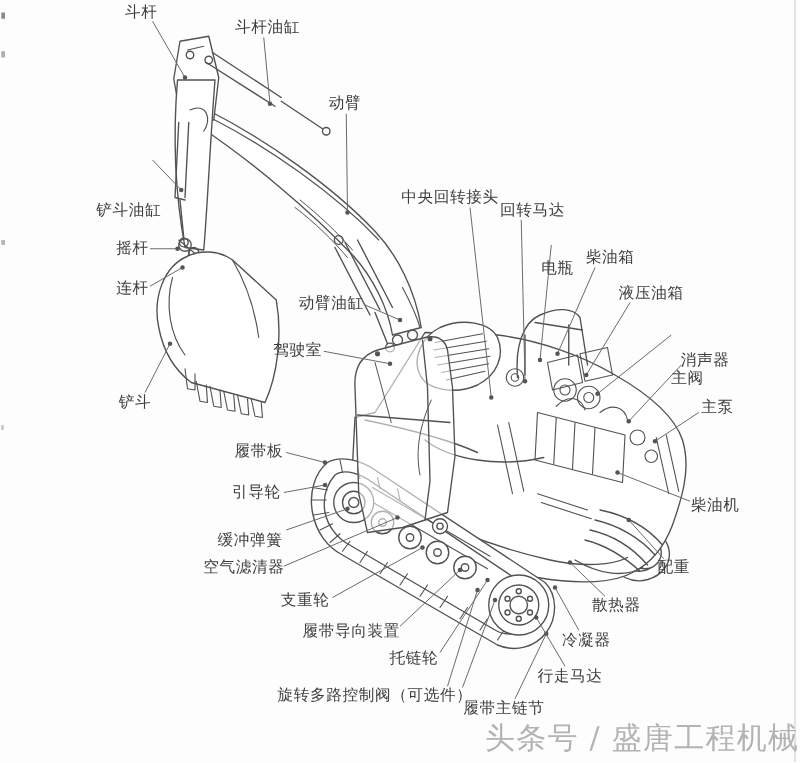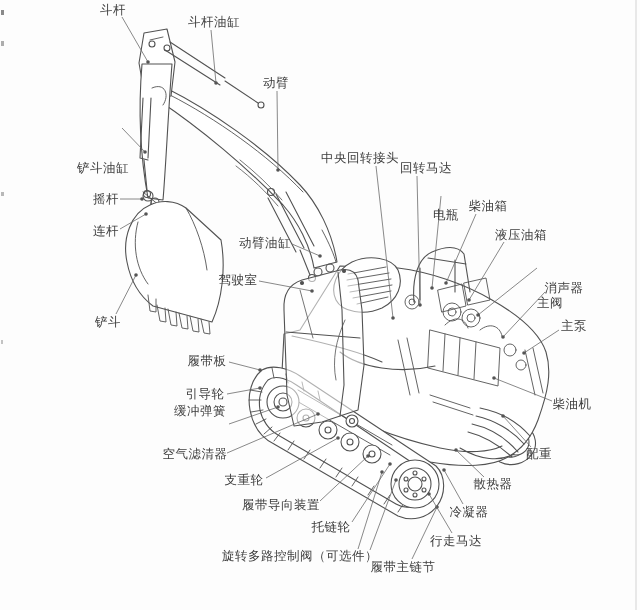--- a/index.html
+++ b/index.html
@@ -246,21 +246,21 @@
       <div class="part-label" style="left: 214px; top: 22px;">斗杆油缸</div>
       <div class="part-label" style="left: 276px; top: 83px;">动臂</div>
       <div class="part-label" style="left: 103px; top: 120px; margin-top: 48px;">铲斗油缸</div>
       <div class="part-label" style="left: 106px; top: 199px; text-align: right;">摇杆</div>
       <div class="part-label" style="left: 106px; top: 231px;">连杆</div>
       <div class="part-label" style="left: 108px; top: 322px;">铲斗</div>
       <div class="part-label" style="left: 265px; top: 243px;">动臂油缸</div>
       <div class="part-label" style="left: 238px; top: 280px;">驾驶室</div>
       <div class="part-label" style="left: 207px; top: 361px;">履带板</div>
       <div class="part-label" style="left: 205px; top: 394px; text-align: right;">引导轮</div>
-      <div class="part-label" style="left: 200px; top: 411px;">缓冲弹簧</div>
+      <div class="part-label" style="left: 200px; top: 432px;">缓冲弹簧</div>
       <div class="part-label" style="left: 195px; top: 454px;">空气滤清器</div>
       <div class="part-label" style="left: 244px; top: 480px;">支重轮</div>
       <div class="part-label" style="left: 281px; top: 505px;">履带导向装置</div>
       <div class="part-label" style="left: 331px; top: 527px;">托链轮</div>
       <div class="part-label" style="left: 300px; top: 556px;">旋转多路控制阀（可选件）</div>
       <div class="part-label" style="left: 403px; top: 567px;">履带主链节</div>
       <div class="part-label" style="left: 456px; top: 541px;">行走马达</div>
       <div class="part-label" style="left: 469px; top: 512px;">冷凝器</div>
       <div class="part-label" style="left: 493px; top: 484px;">散热器</div>
       <div class="part-label" style="left: 539px; top: 454px;">配重</div>
@@ -268,13 +268,14 @@
       <div class="part-label" style="left: 574px; top: 326px;">主泵</div>
       <div class="part-label" style="left: 564px; top: 288px;">消声器</div>
       <div class="part-label" style="left: 550px; top: 263px; margin-top: 40px;">主阀</div>
       <div class="part-label" style="left: 521px; top: 235px;">液压油箱</div>
       <div class="part-label" style="left: 488px; top: 206px;">柴油箱</div>
       <div class="part-label" style="left: 446px; top: 188px; margin-top: 27px;">电瓶</div>
       <div class="part-label" style="left: 426px; top: 168px;">回转马达</div>
       <div class="part-label" style="left: 360px; top: 158px;">中央回转接头</div>
     </div>
 
+  <div id="watermark" style="color: rgb(180, 178, 178);">头条号 / 盛唐工程机械</div>
 </div>
 
 </body></html>

